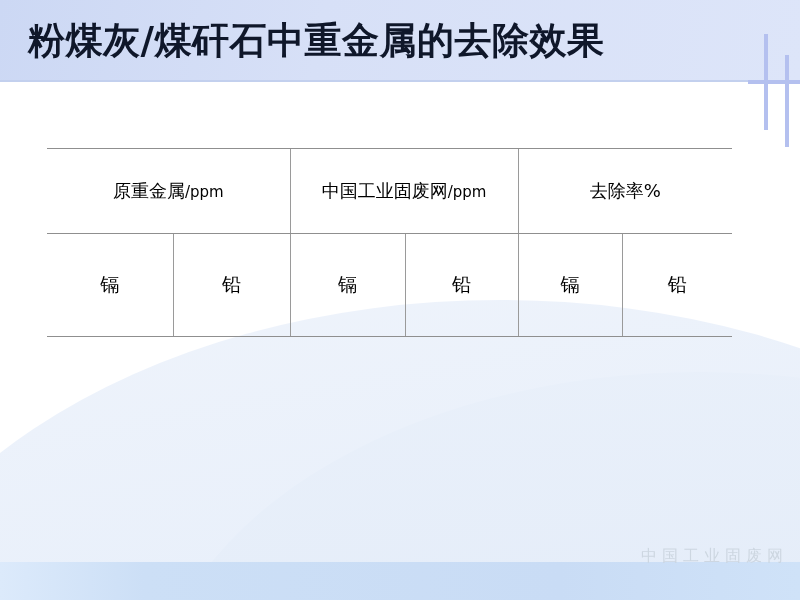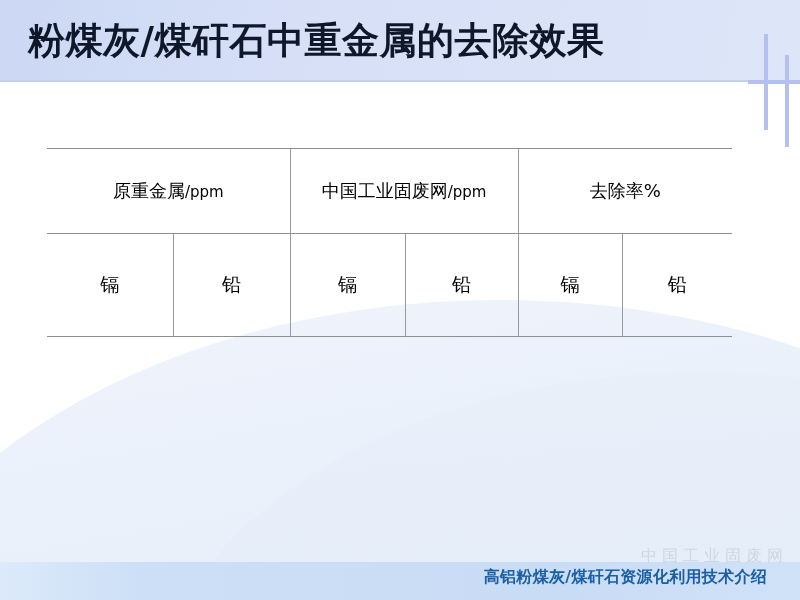--- a/index.html
+++ b/index.html
@@ -204,15 +204,14 @@
         <td class="vline">铅</td>
         <td class="vline">镉</td>
         <td class="vline">铅</td>
       </tr>
 
     </tbody>
   </table>
 
   <div class="footer-bar"></div>
   <div class="watermark">中国工业固废网</div>
-  <div class="footer-text">高铝粉煤灰/煤矸石资源化利用技术介绍</div>
 
 </div>
 
 </body></html>

